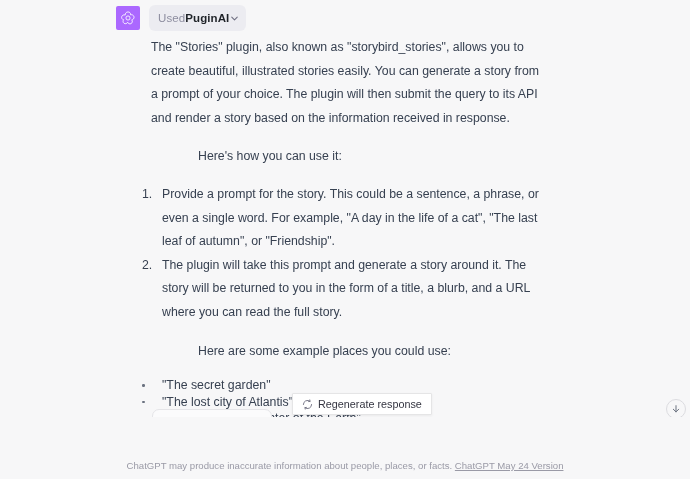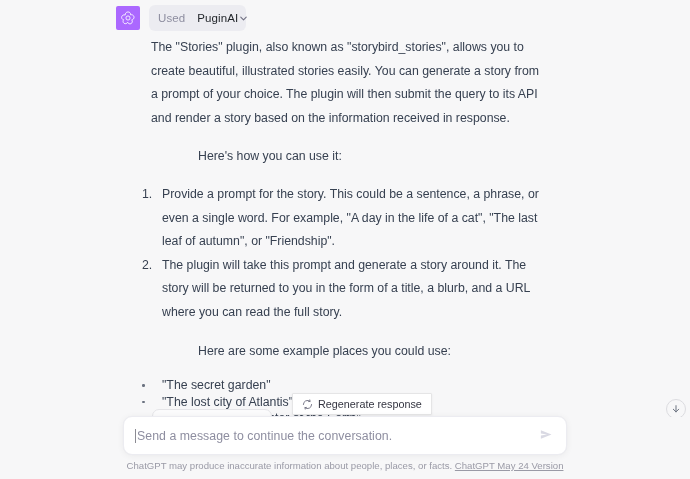--- a/index.html
+++ b/index.html
@@ -49,22 +49,22 @@
     cursor: pointer;
   }
   .plugin-pill .used {
     font-size: 11.5px;
     color: #8e8ea0;
     letter-spacing: 0.1px;
   }
   .plugin-pill .pname {
     font-size: 11.5px;
     color: #1f2328;
-    font-weight: normal;
-    margin-left: 12px;
+    font-weight: bold;
+    margin-left: 0;
     letter-spacing: 0.1px;
   }
   .plugin-pill .chev {
     margin-left: auto;
     color: #6e6e80;
     display: flex; align-items: center;
   }
 
   
   .content {
@@ -286,31 +286,20 @@
   <div class="scroll-btn">
     <span>
       <svg width="10" height="10" viewBox="0 0 24 24" fill="none" stroke="#6b7280" stroke-width="2.4" stroke-linecap="round" stroke-linejoin="round">
         <line x1="12" y1="4" x2="12" y2="19"></line>
         <polyline points="5.5 12.5 12 19 18.5 12.5"></polyline>
       </svg>
     </span>
   </div>
 
   <div class="composer-wrap">
-    <div class="composer">
-      <span class="caret"></span>
-      <span class="ph">Send a message to continue the conversation.</span>
-      <span class="send-btn">
-        <span>
-          <svg width="15" height="15" viewBox="0 0 24 24" fill="#d9d9e3">
-            <path d="M3 5.2 L20 12 L3 18.8 L3 13.6 L13 12 L3 10.4 Z"></path>
-          </svg>
-        </span>
-      </span>
-    </div>
 
     <div class="footnote">
       <span>ChatGPT may produce inaccurate information about people, places, or facts.</span>
       <a href="#">ChatGPT May 24 Version</a>
     </div>
   </div>
 
 </div>
 
 </body></html>

